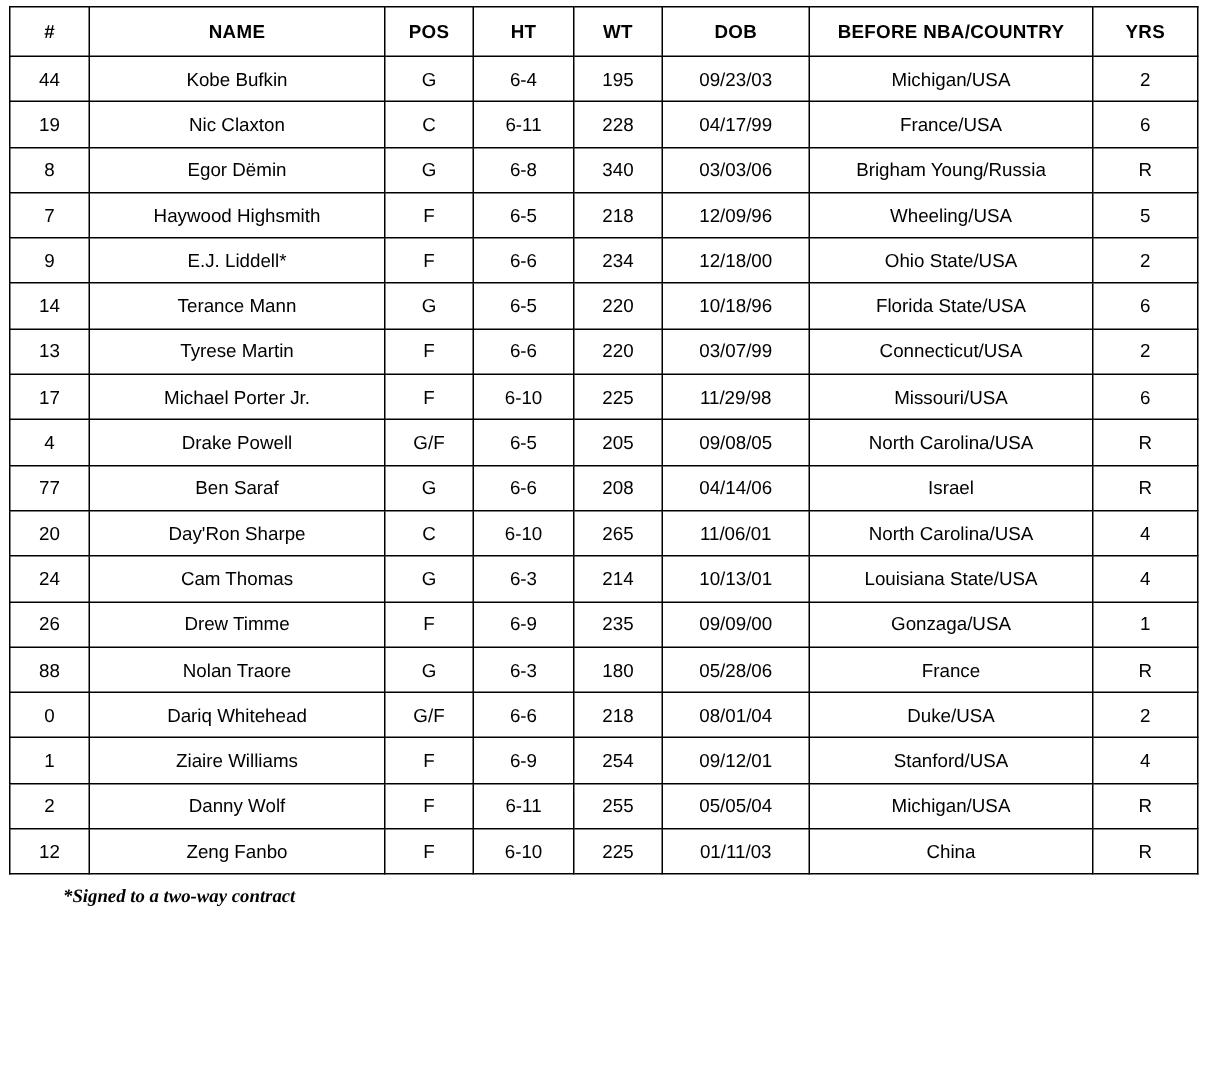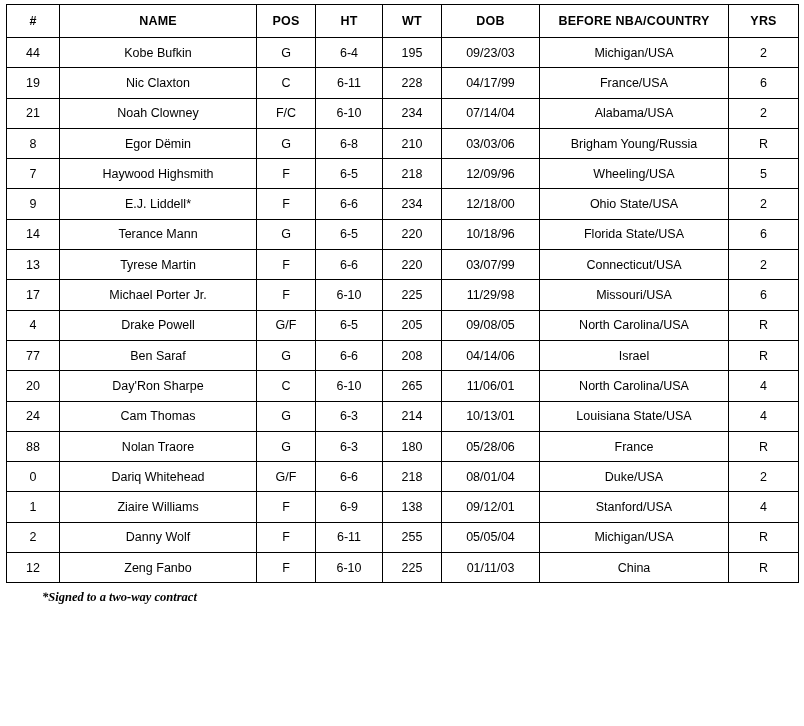--- a/index.html
+++ b/index.html
@@ -106,35 +106,25 @@
           <td>19</td>
           <td>Nic Claxton</td>
           <td>C</td>
           <td>6-11</td>
           <td>228</td>
           <td>04/17/99</td>
           <td>France/USA</td>
           <td>6</td>
         </tr>
         <tr>
-          <td>21</td>
-          <td>Noah Clowney</td>
-          <td>F/C</td>
-          <td>6-10</td>
-          <td>234</td>
-          <td>07/14/04</td>
-          <td>Alabama/USA</td>
-          <td>2</td>
-        </tr>
-        <tr>
           <td>8</td>
           <td>Egor Dëmin</td>
           <td>G</td>
           <td>6-8</td>
-          <td>210</td>
+          <td>340</td>
           <td>03/03/06</td>
           <td>Brigham Young/Russia</td>
           <td>R</td>
         </tr>
         <tr>
           <td>7</td>
           <td>Haywood Highsmith</td>
           <td>F</td>
           <td>6-5</td>
           <td>218</td>
@@ -216,20 +206,30 @@
           <td>24</td>
           <td>Cam Thomas</td>
           <td>G</td>
           <td>6-3</td>
           <td>214</td>
           <td>10/13/01</td>
           <td>Louisiana State/USA</td>
           <td>4</td>
         </tr>
         <tr>
+          <td>26</td>
+          <td>Drew Timme</td>
+          <td>F</td>
+          <td>6-9</td>
+          <td>235</td>
+          <td>09/09/00</td>
+          <td>Gonzaga/USA</td>
+          <td>1</td>
+        </tr>
+        <tr>
           <td>88</td>
           <td>Nolan Traore</td>
           <td>G</td>
           <td>6-3</td>
           <td>180</td>
           <td>05/28/06</td>
           <td>France</td>
           <td>R</td>
         </tr>
         <tr>
@@ -240,21 +240,21 @@
           <td>218</td>
           <td>08/01/04</td>
           <td>Duke/USA</td>
           <td>2</td>
         </tr>
         <tr>
           <td>1</td>
           <td>Ziaire Williams</td>
           <td>F</td>
           <td>6-9</td>
-          <td>138</td>
+          <td>254</td>
           <td>09/12/01</td>
           <td>Stanford/USA</td>
           <td>4</td>
         </tr>
         <tr>
           <td>2</td>
           <td>Danny Wolf</td>
           <td>F</td>
           <td>6-11</td>
           <td>255</td>

